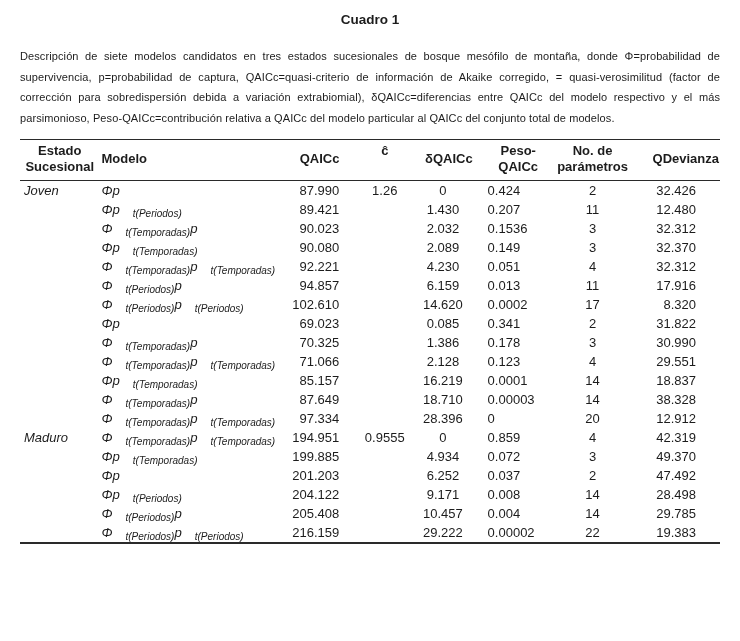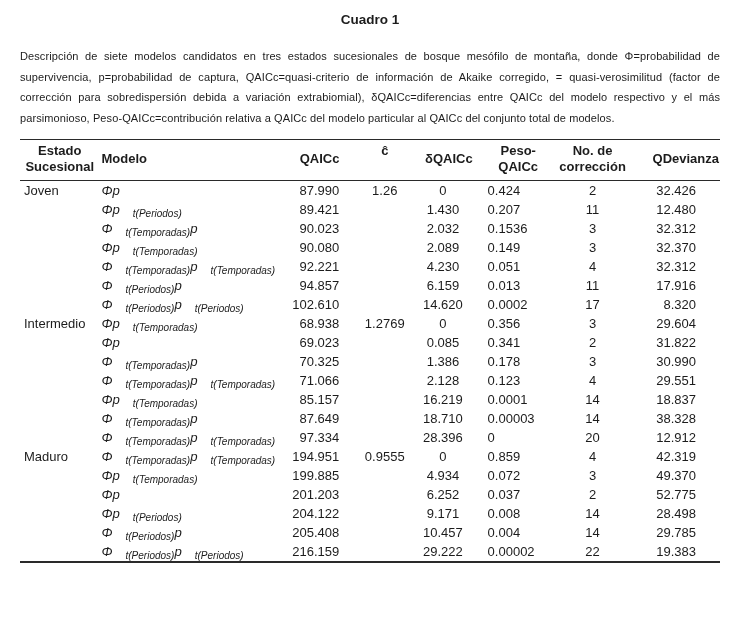--- a/index.html
+++ b/index.html
@@ -10,21 +10,21 @@
   table.models{width:100%;border-collapse:collapse;font-size:13px;border-top:1.5px solid #2a2a2a;border-bottom:2px solid #2a2a2a;table-layout:fixed;}
   thead tr{border-bottom:1px solid #2a2a2a;}
   th{font-weight:bold;white-space:pre-line;line-height:1.2;vertical-align:middle;text-align:center;padding:3px 1px 5px 1px;font-size:13px;}
   td{height:19px;padding:0 2px;vertical-align:middle;}
   .c0{width:76px;}  .c1{width:176px;} .c2{width:72px;}
   .c3{width:52px;}  .c4{width:70px;}  .c5{width:62px;}
   .c6{width:80px;}  .c7{width:82px;text-align:right;}
   th.c0{text-align:center;}
   th.c1{text-align:left;padding-left:2px;}
   th.c3{vertical-align:top;}
-  td.c0{text-align:left;padding-left:4px;}
+  td.c0{text-align:left;padding-left:4px;font-style:italic;}
   td.c1{text-align:left;font-style:italic;font-size:13.2px;}
   td.c1 sub{font-size:10px;line-height:0;margin-left:13px;}
   td.c2{text-align:right;padding-right:18px;}
   td.c3{text-align:center;}
   td.c4{text-align:center;padding-right:14px;}
   td.c5{}
   td.c6{text-align:center;}
   td.c7{text-align:right;padding-right:24px;}
 </style>
 </head>
@@ -39,21 +39,21 @@
       <tr id="thead-row">
           <th class="c0">Estado
 Sucesional</th>
           <th class="c1">Modelo</th>
           <th class="c2">QAICc</th>
           <th class="c3">ĉ</th>
           <th class="c4">δQAICc</th>
           <th class="c5">Peso-
 QAICc</th>
           <th class="c6">No. de
-corrección</th>
+parámetros</th>
           <th class="c7">QDevianza</th>
         </tr>
     </thead>
     <tbody id="tbody">
         <tr>
           <td class="c0">Joven</td>
           <td class="c1"><span>Φp</span></td>
           <td class="c2">87.990</td>
           <td class="c3">1.26</td>
           <td class="c4">0</td>
@@ -115,30 +115,20 @@
           <td class="c0"></td>
           <td class="c1"><span>Φ</span><sub>t(Periodos)</sub><span>p</span><sub>t(Periodos)</sub></td>
           <td class="c2">102.610</td>
           <td class="c3"></td>
           <td class="c4">14.620</td>
           <td class="c5">0.0002</td>
           <td class="c6">17</td>
           <td class="c7">8.320</td>
         </tr>
         <tr>
-          <td class="c0">Intermedio</td>
-          <td class="c1"><span>Φp</span><sub>t(Temporadas)</sub></td>
-          <td class="c2">68.938</td>
-          <td class="c3">1.2769</td>
-          <td class="c4">0</td>
-          <td class="c5">0.356</td>
-          <td class="c6">3</td>
-          <td class="c7">29.604</td>
-        </tr>
-        <tr>
           <td class="c0"></td>
           <td class="c1"><span>Φp</span></td>
           <td class="c2">69.023</td>
           <td class="c3"></td>
           <td class="c4">0.085</td>
           <td class="c5">0.341</td>
           <td class="c6">2</td>
           <td class="c7">31.822</td>
         </tr>
         <tr>
@@ -212,21 +202,21 @@
           <td class="c7">49.370</td>
         </tr>
         <tr>
           <td class="c0"></td>
           <td class="c1"><span>Φp</span></td>
           <td class="c2">201.203</td>
           <td class="c3"></td>
           <td class="c4">6.252</td>
           <td class="c5">0.037</td>
           <td class="c6">2</td>
-          <td class="c7">52.775</td>
+          <td class="c7">47.492</td>
         </tr>
         <tr>
           <td class="c0"></td>
           <td class="c1"><span>Φp</span><sub>t(Periodos)</sub></td>
           <td class="c2">204.122</td>
           <td class="c3"></td>
           <td class="c4">9.171</td>
           <td class="c5">0.008</td>
           <td class="c6">14</td>
           <td class="c7">28.498</td>

